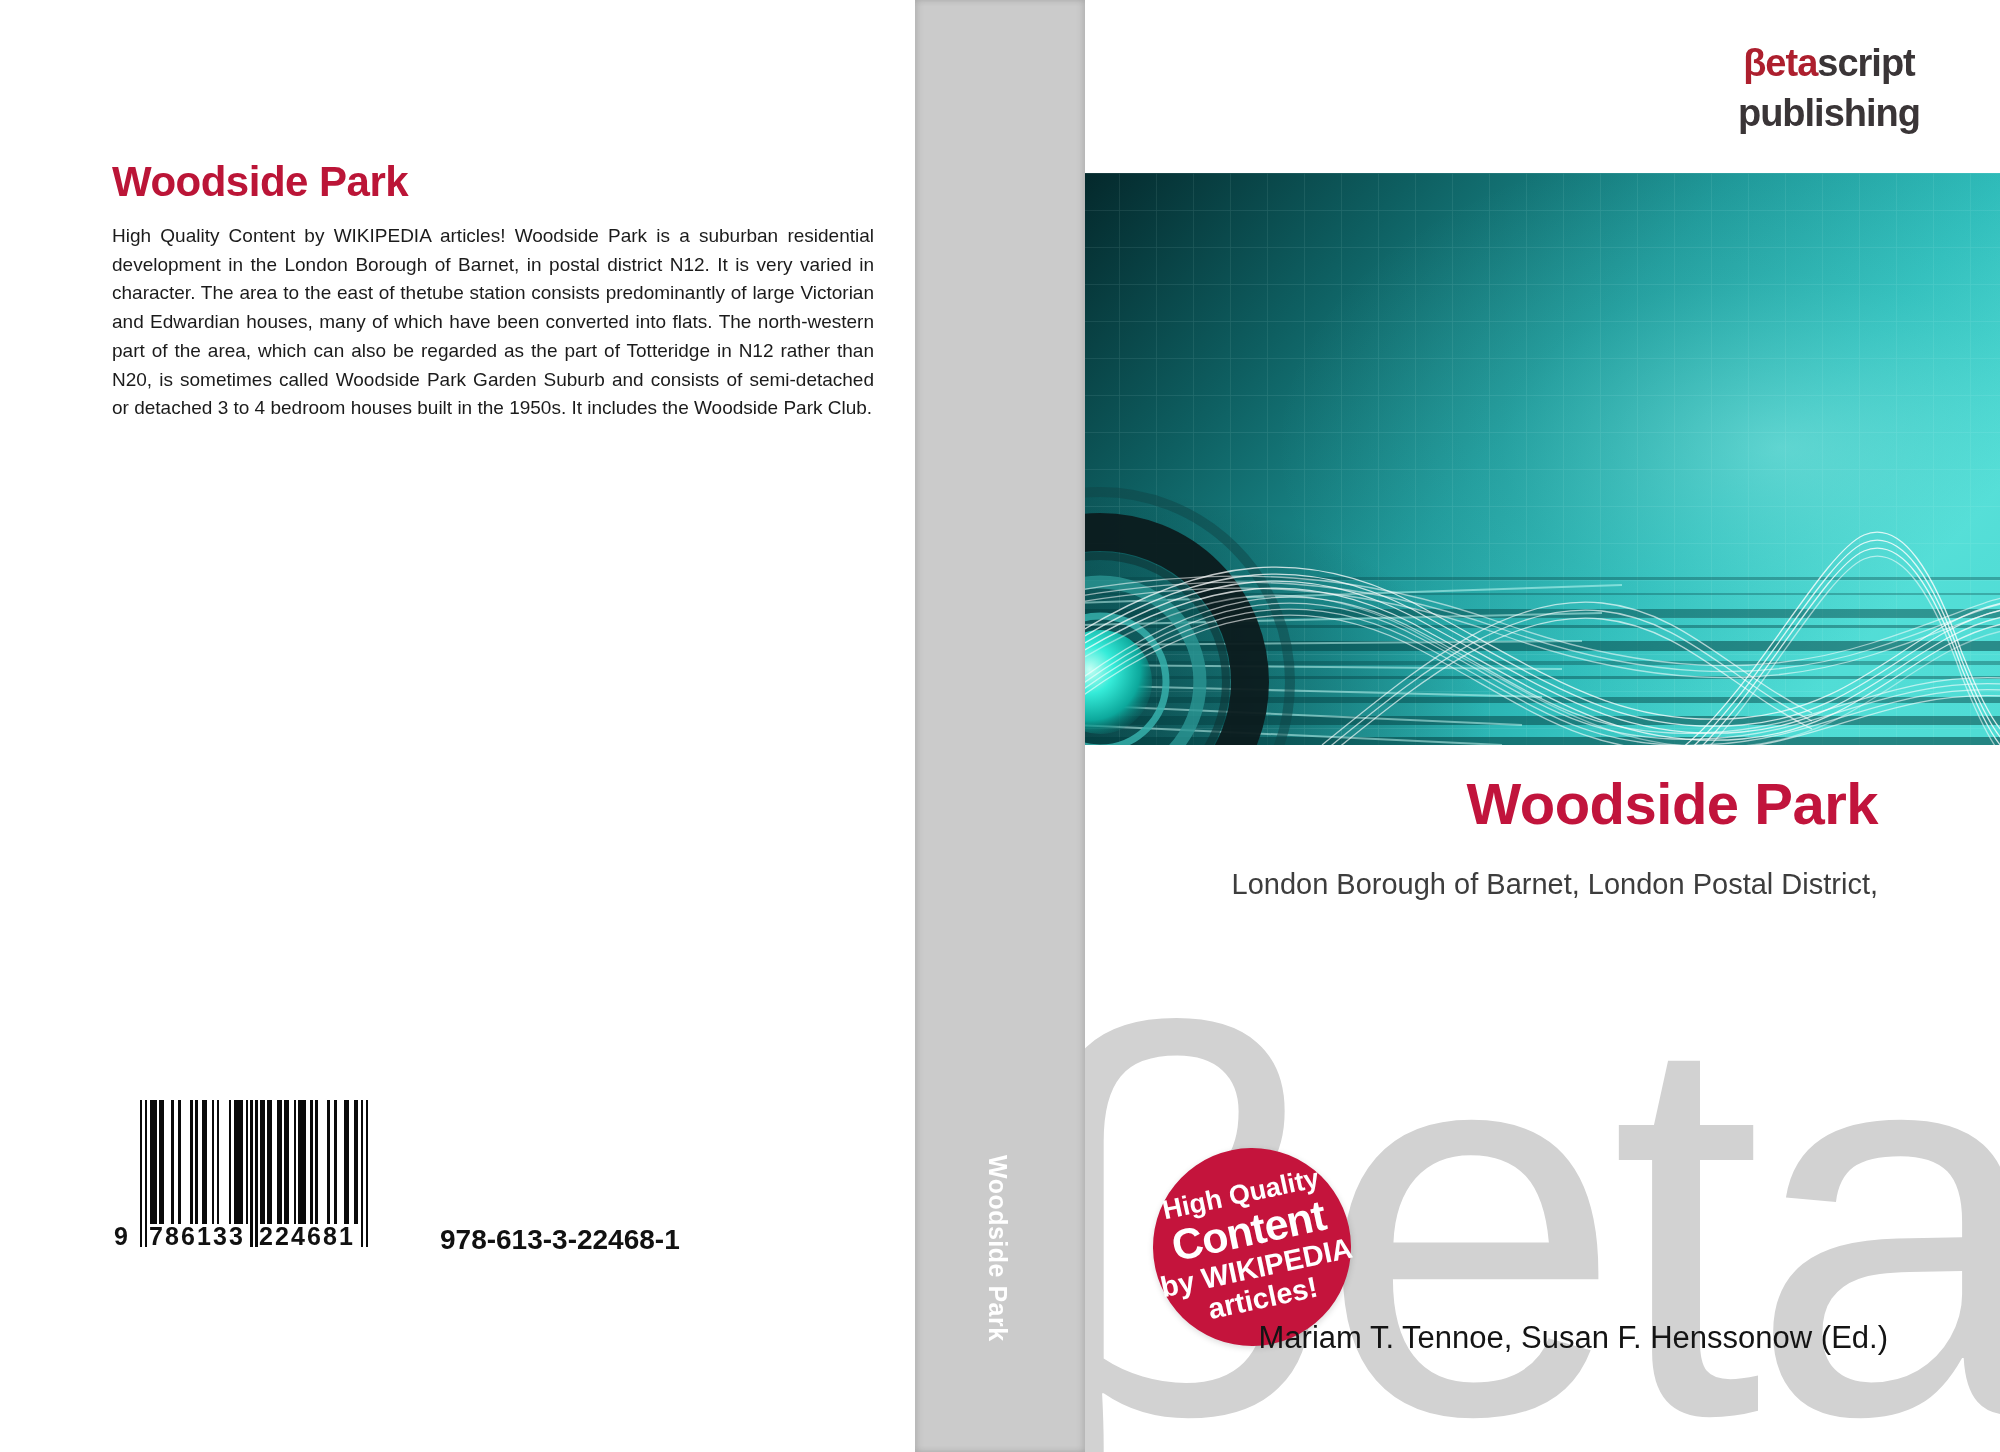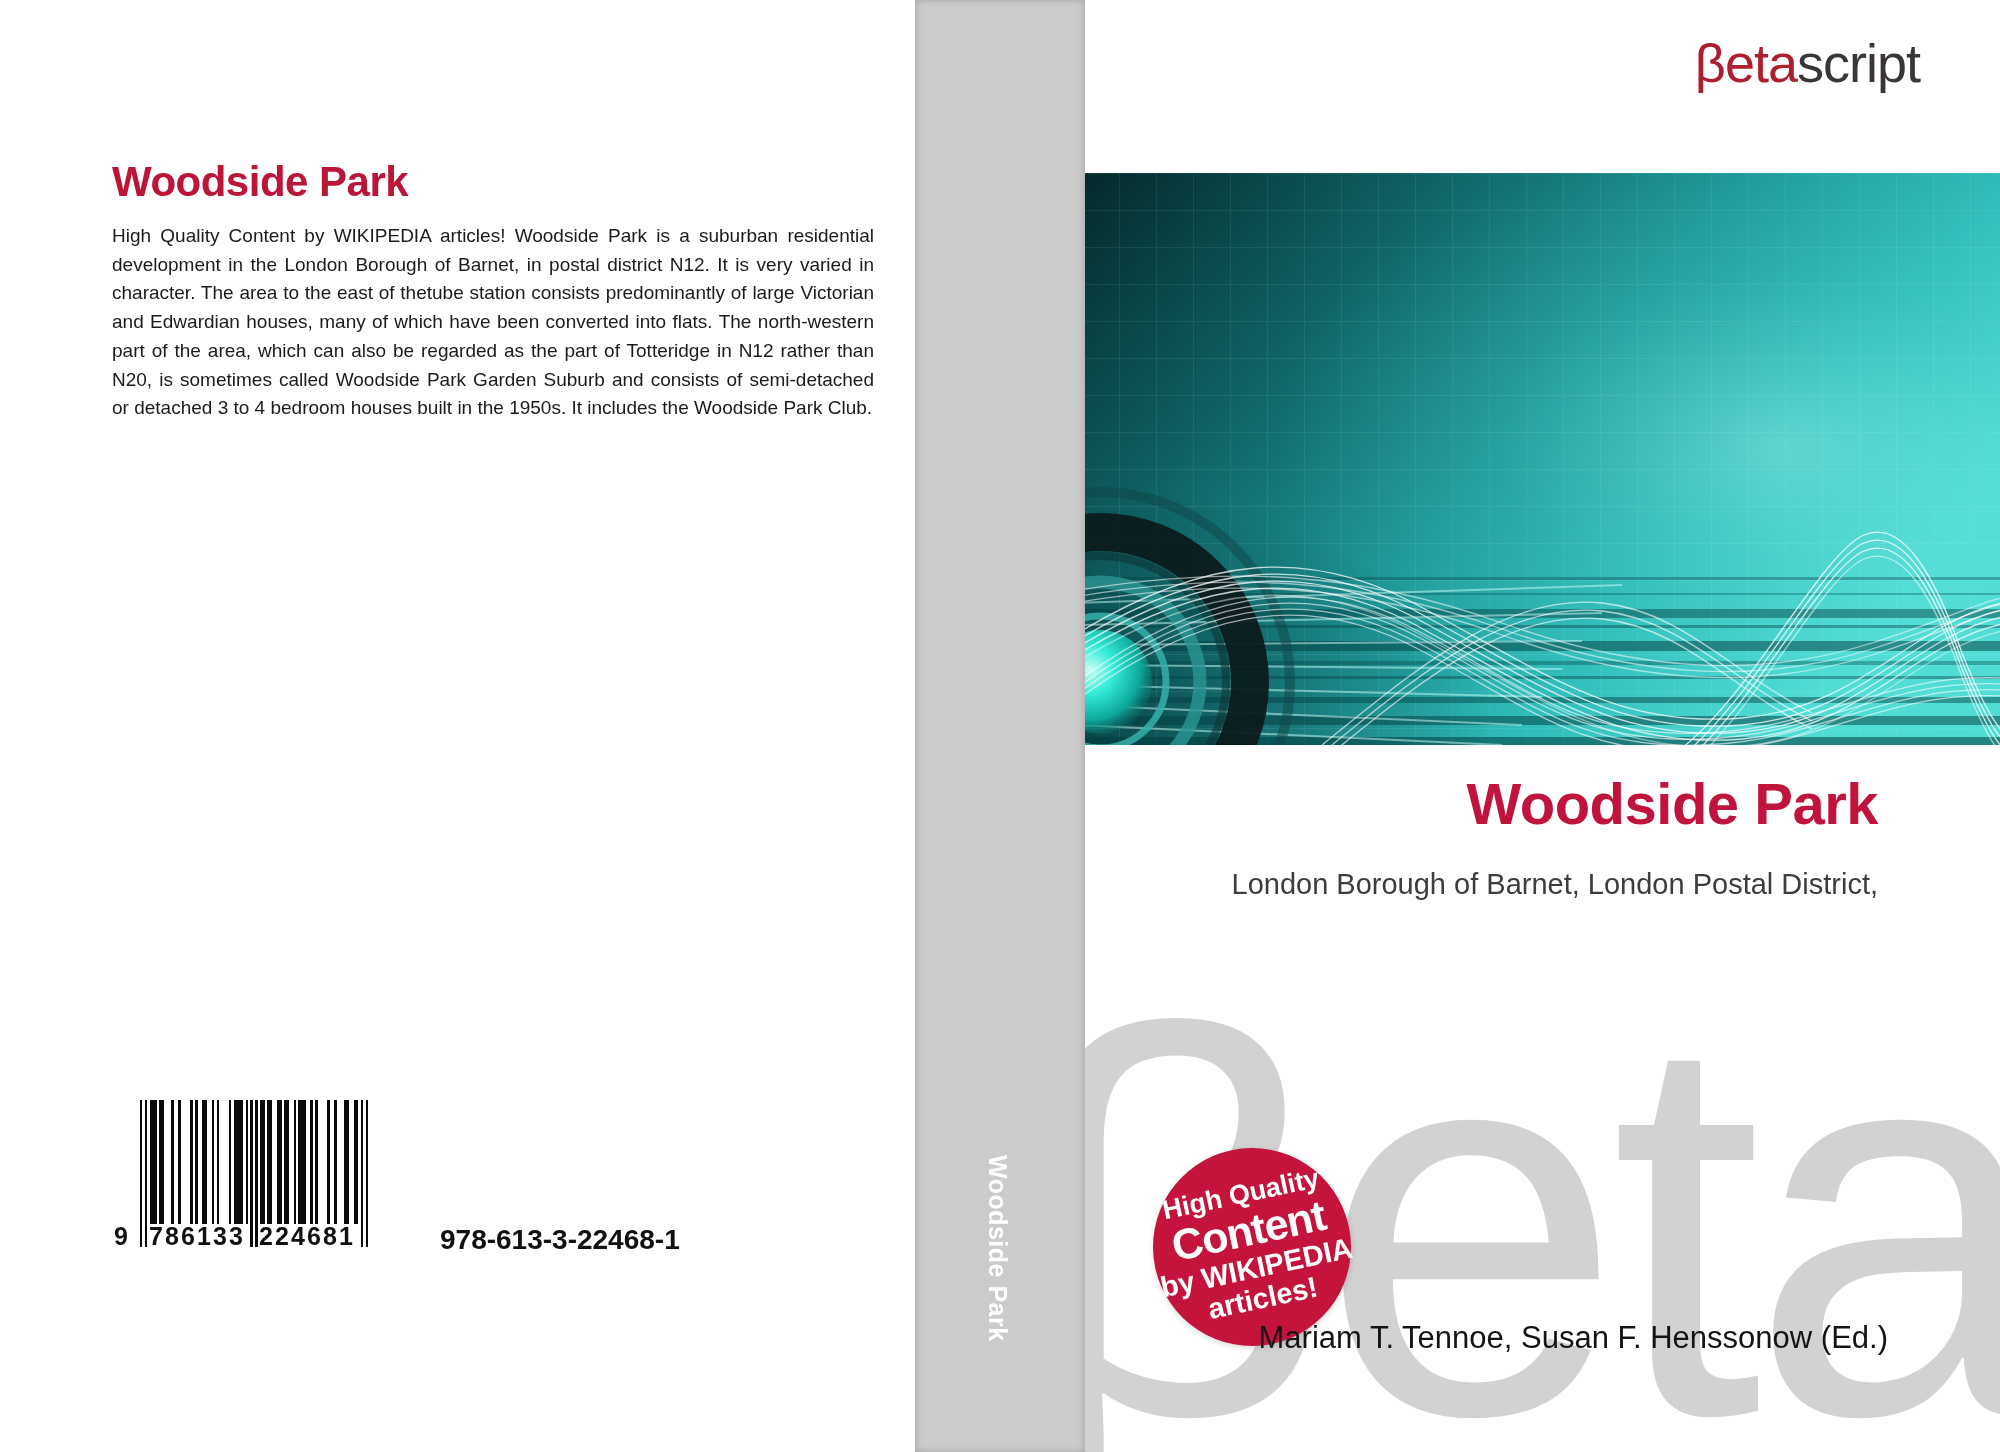--- a/index.html
+++ b/index.html
@@ -24,22 +24,22 @@
   .isbn-text{position:absolute;left:440px;top:1224px;font-size:28px;font-weight:bold;color:#111;}
 
   
   .spine{position:absolute;left:915px;top:0;width:170px;height:1452px;background:#cbcbcb;
          box-shadow:inset 3px 0 6px rgba(0,0,0,0.10), inset -3px 0 6px rgba(0,0,0,0.10);z-index:2;}
   .spine-title{position:absolute;left:1012px;top:1155px;transform:rotate(90deg);
                transform-origin:0 0;color:#ffffff;font-size:25px;font-weight:bold;
                letter-spacing:0.5px;white-space:nowrap;z-index:3;}
 
   
-  .logo{position:absolute;right:80px;top:38px;text-align:center;font-size:54px;
-        line-height:50px;font-weight:400;letter-spacing:-1px;z-index:3;color:#3a3537;}
+  .logo{position:absolute;right:80px;top:38px;text-align:center;font-size:38px;
+        line-height:50px;font-weight:700;letter-spacing:-1px;z-index:3;color:#3a3537;}
   .logo .red{color:#ad1f2e;}
 
   .cover-art{position:absolute;left:1082px;top:173px;width:918px;height:572px;z-index:1;}
 
   .front-title{position:absolute;right:122px;top:770px;font-size:58px;font-weight:bold;
                color:#c1143c;letter-spacing:-0.5px;text-align:right;z-index:3;white-space:nowrap;}
   .front-subtitle{position:absolute;right:122px;top:866px;font-size:29px;line-height:36px;
                   color:#3d3d3d;text-align:center;z-index:3;}
 
   .watermark{position:absolute;left:1018px;top:952px;font-size:545px;line-height:545px;
@@ -137,20 +137,21 @@
 
   <div class="spine"></div>
   <div class="spine-title">Woodside Park</div>
 
   <div>
 
     <div class="watermark">βeta</div>
 
     <div class="logo">
       <div><span class="red">βeta</span><span>script</span></div>
+      <div>publishing</div>
     </div>
 
     <svg class="cover-art" viewBox="0 0 918 572" preserveAspectRatio="none">
       <defs>
         <linearGradient id="bgGrad" x1="0%" y1="0%" x2="100%" y2="55%">
           <stop offset="0%" stop-color="#04282b"></stop>
           <stop offset="28%" stop-color="#0e5f61"></stop>
           <stop offset="55%" stop-color="#1d9697"></stop>
           <stop offset="78%" stop-color="#2fbcba"></stop>
           <stop offset="100%" stop-color="#4fdcd5"></stop>

